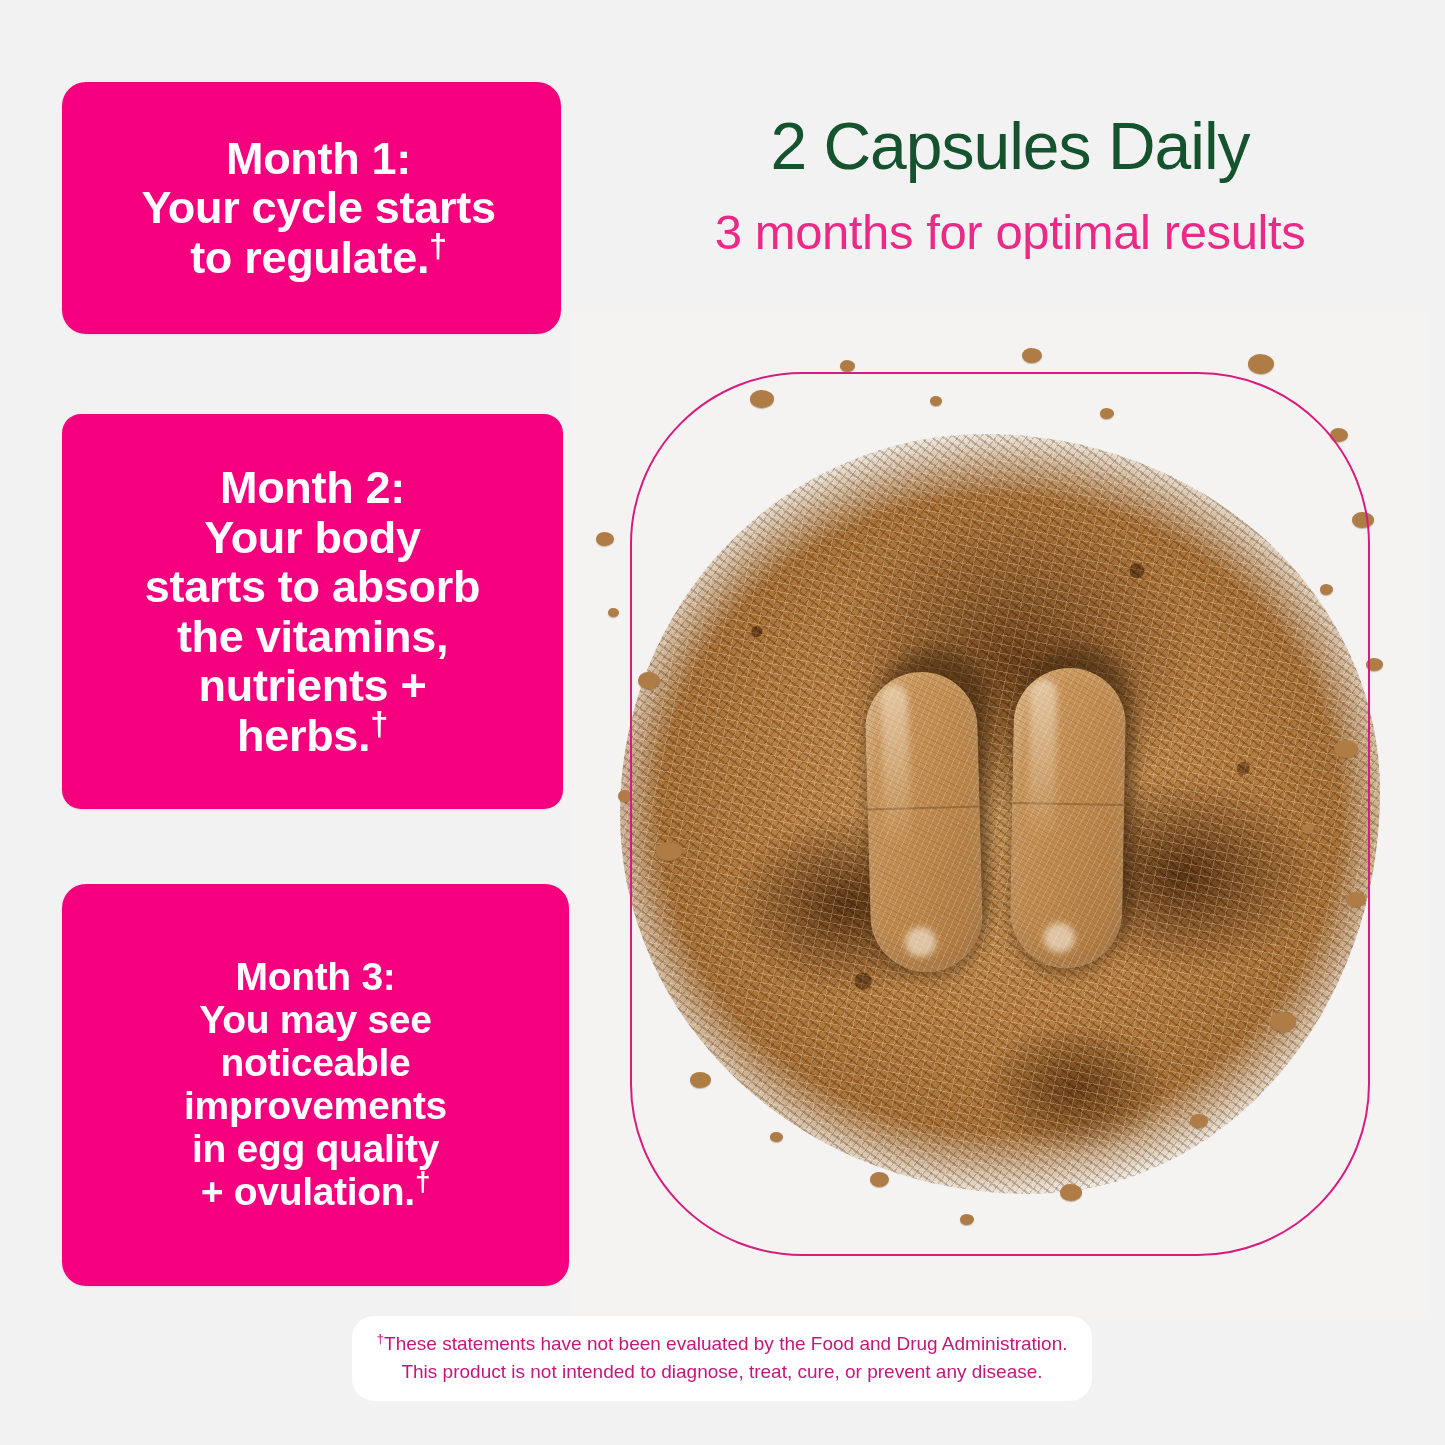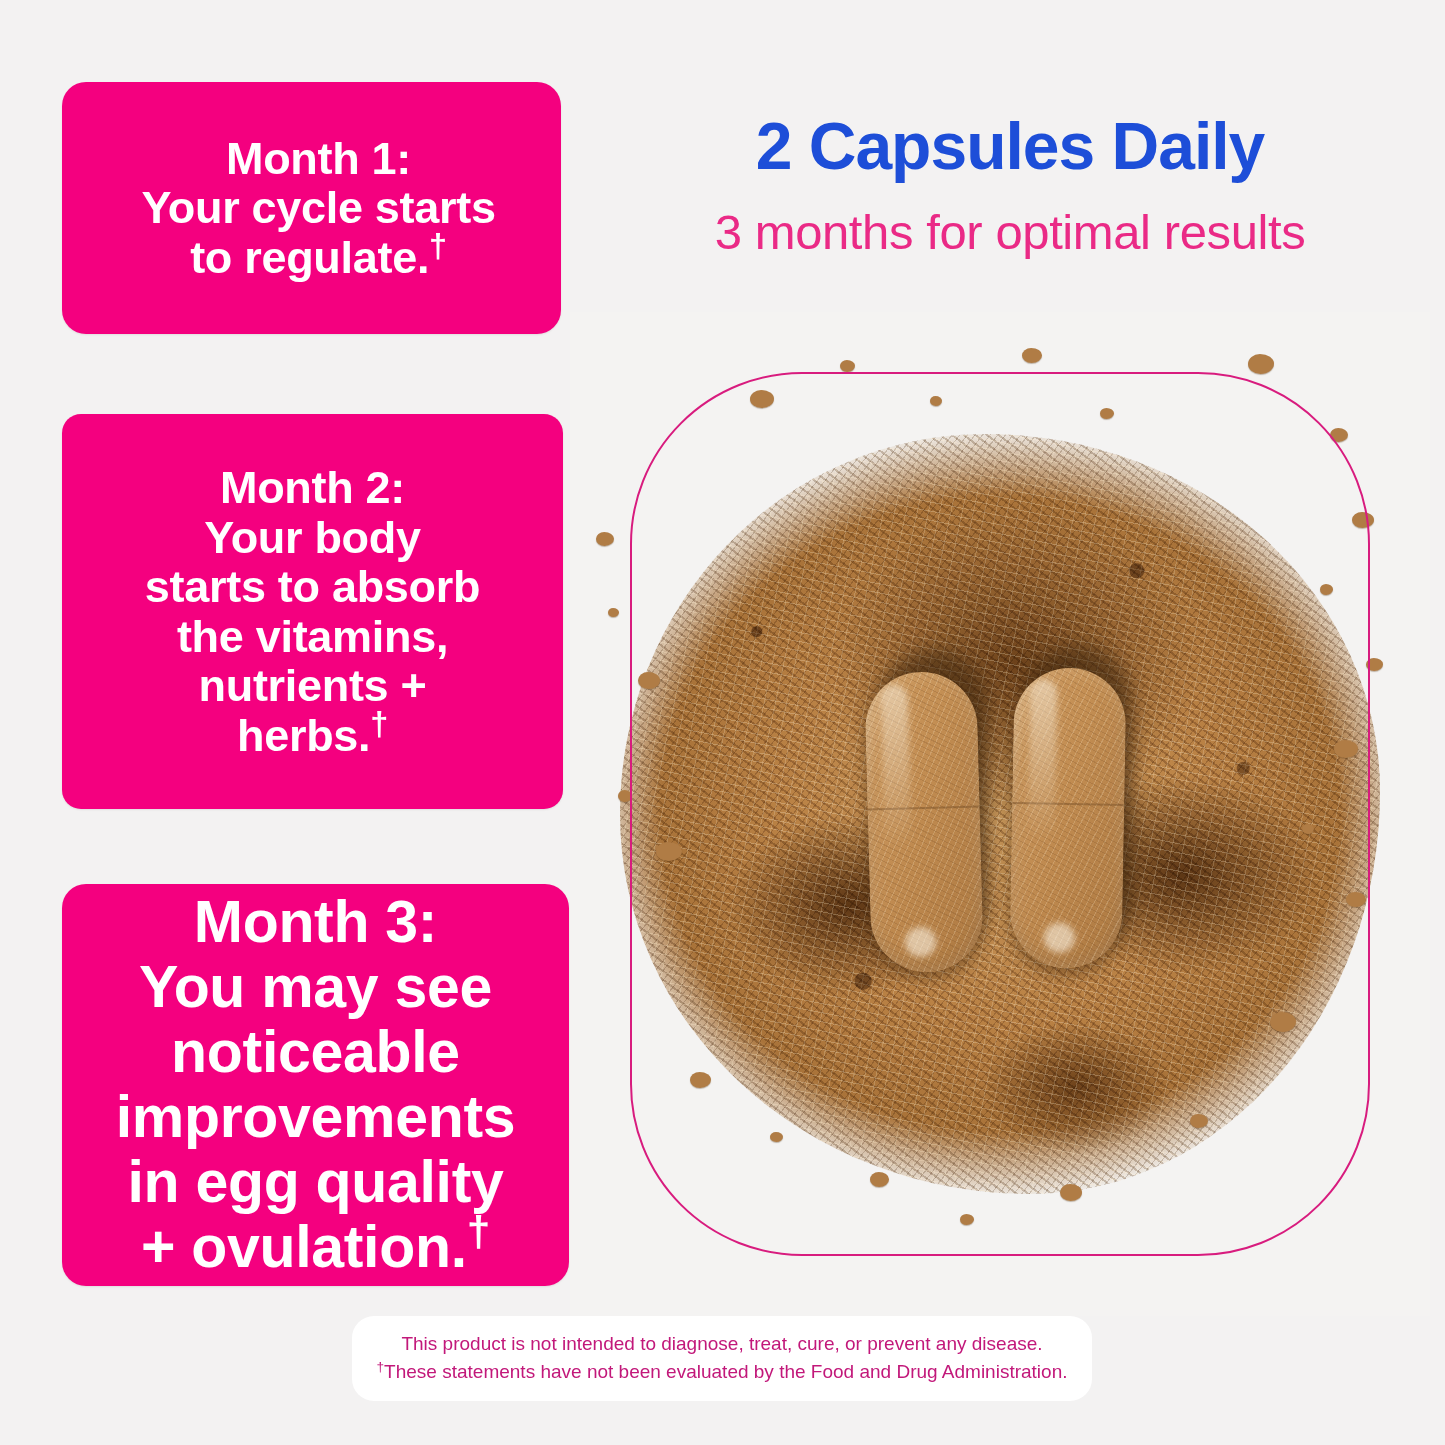--- a/index.html
+++ b/index.html
@@ -37,36 +37,36 @@
     line-height: 1.10;
     letter-spacing: -0.3px;
     white-space: pre-line;
   }
   #card-1 { left: 62px;  top: 82px;   width: 499px; height: 252px; padding-left: 28px; }
   #card-2 { left: 62px;  top: 414px;  width: 501px; height: 395px; border-radius: 19px; }
   #card-3 { left: 62px;  top: 884px;  width: 507px; height: 402px; }
 
   #card-1 .card-text { font-size: 45px; }
   #card-2 .card-text { font-size: 45px; }
-  #card-3 .card-text { font-size: 59px; }
+  #card-3 .card-text { font-size: 39px; }
 
   .dag { font-size: 0.72em; vertical-align: super; line-height: 0; }
 
   
   #headline-block {
     position: absolute;
     left: 600px;
     top: 112px;
     width: 820px;
     text-align: center;
   }
   #headline-main {
     font-size: 66px;
-    font-weight: 700;
-    color: #1d4ed8;
+    font-weight: 400;
+    color: #14532d;
     letter-spacing: -1px;
     line-height: 1.05;
     white-space: nowrap;
   }
   #headline-sub {
     margin-top: 26px;
     font-size: 49px;
     font-weight: 400;
     color: #ea2a86;
     letter-spacing: -0.4px;
@@ -312,17 +312,17 @@
       <div class="cap-grain"></div>
       <div class="cap-join" style="top:45%;"></div>
       <div class="cap-gloss"></div>
       <div class="cap-gloss-low"></div>
     </div>
 
     <div id="photo-outline"></div>
   </div>
 
   <div id="disclaimer">
+    <span class="line"><span class="dag">†</span><span>These statements have not been evaluated by the Food and Drug Administration.</span></span>
     <span class="line">This product is not intended to diagnose, treat, cure, or prevent any disease.</span>
-    <span class="line"><span class="dag">†</span><span>These statements have not been evaluated by the Food and Drug Administration.</span></span>
   </div>
 
 </div>
 
 </body></html>

